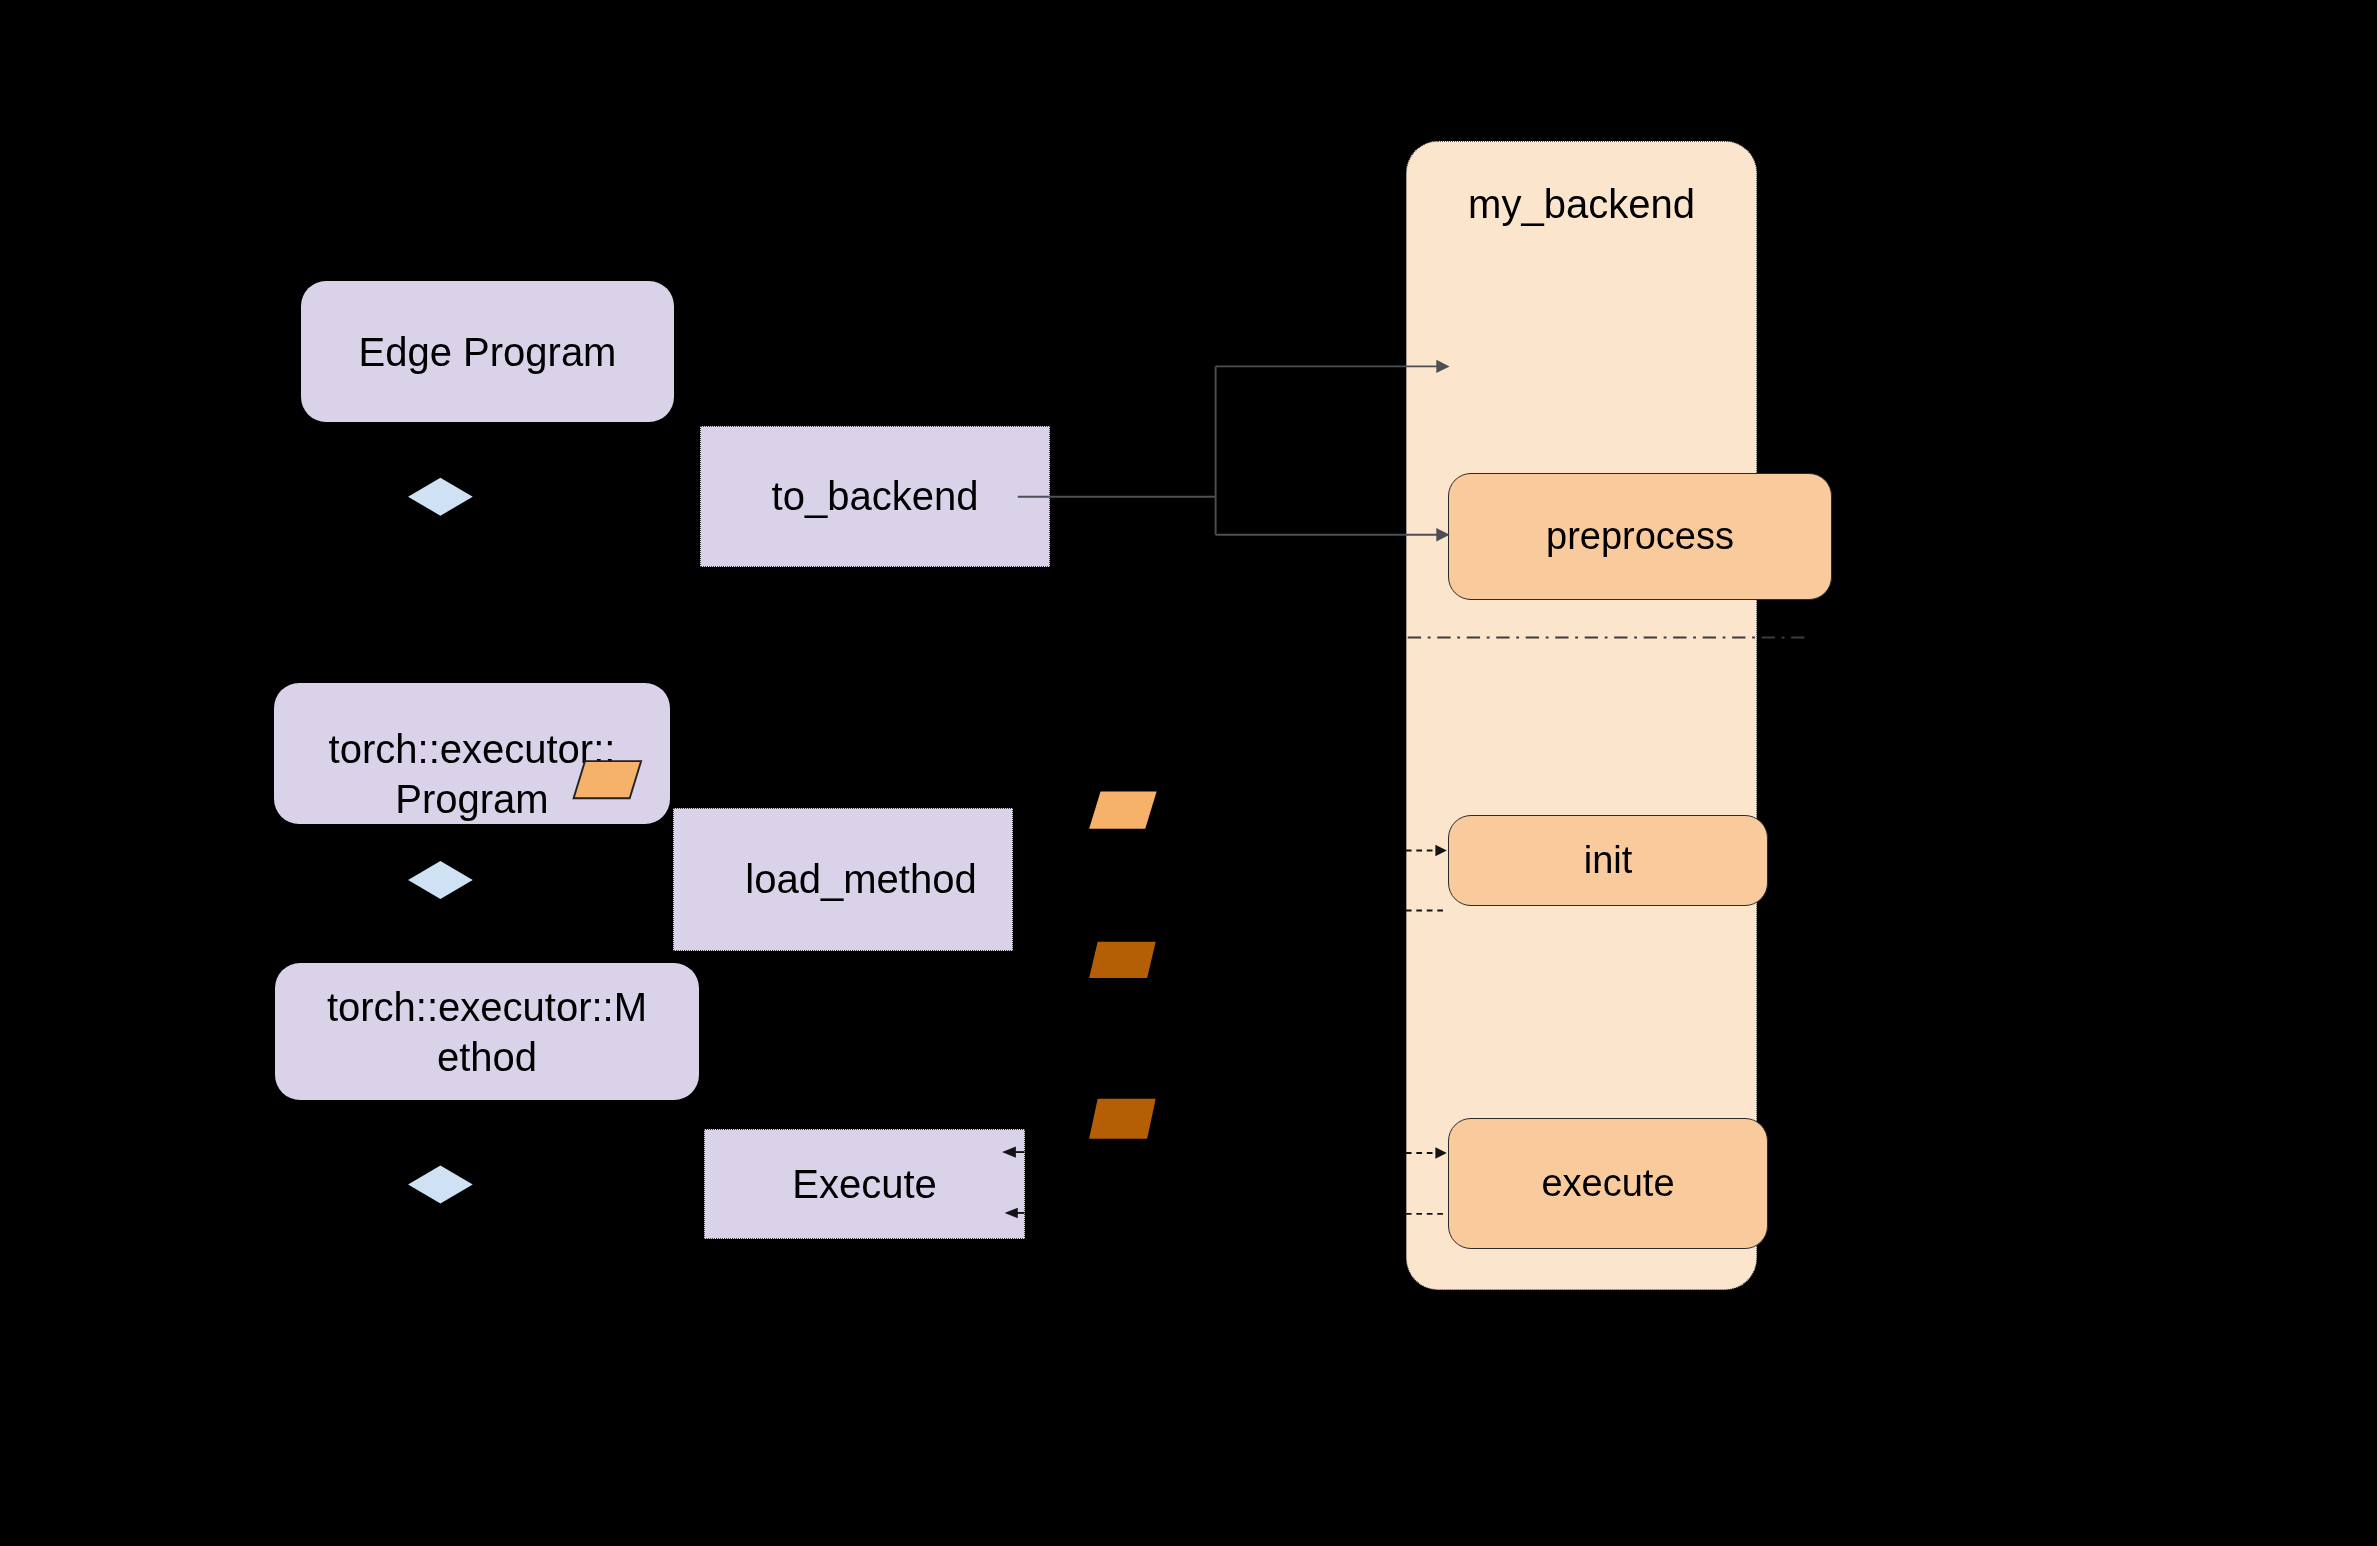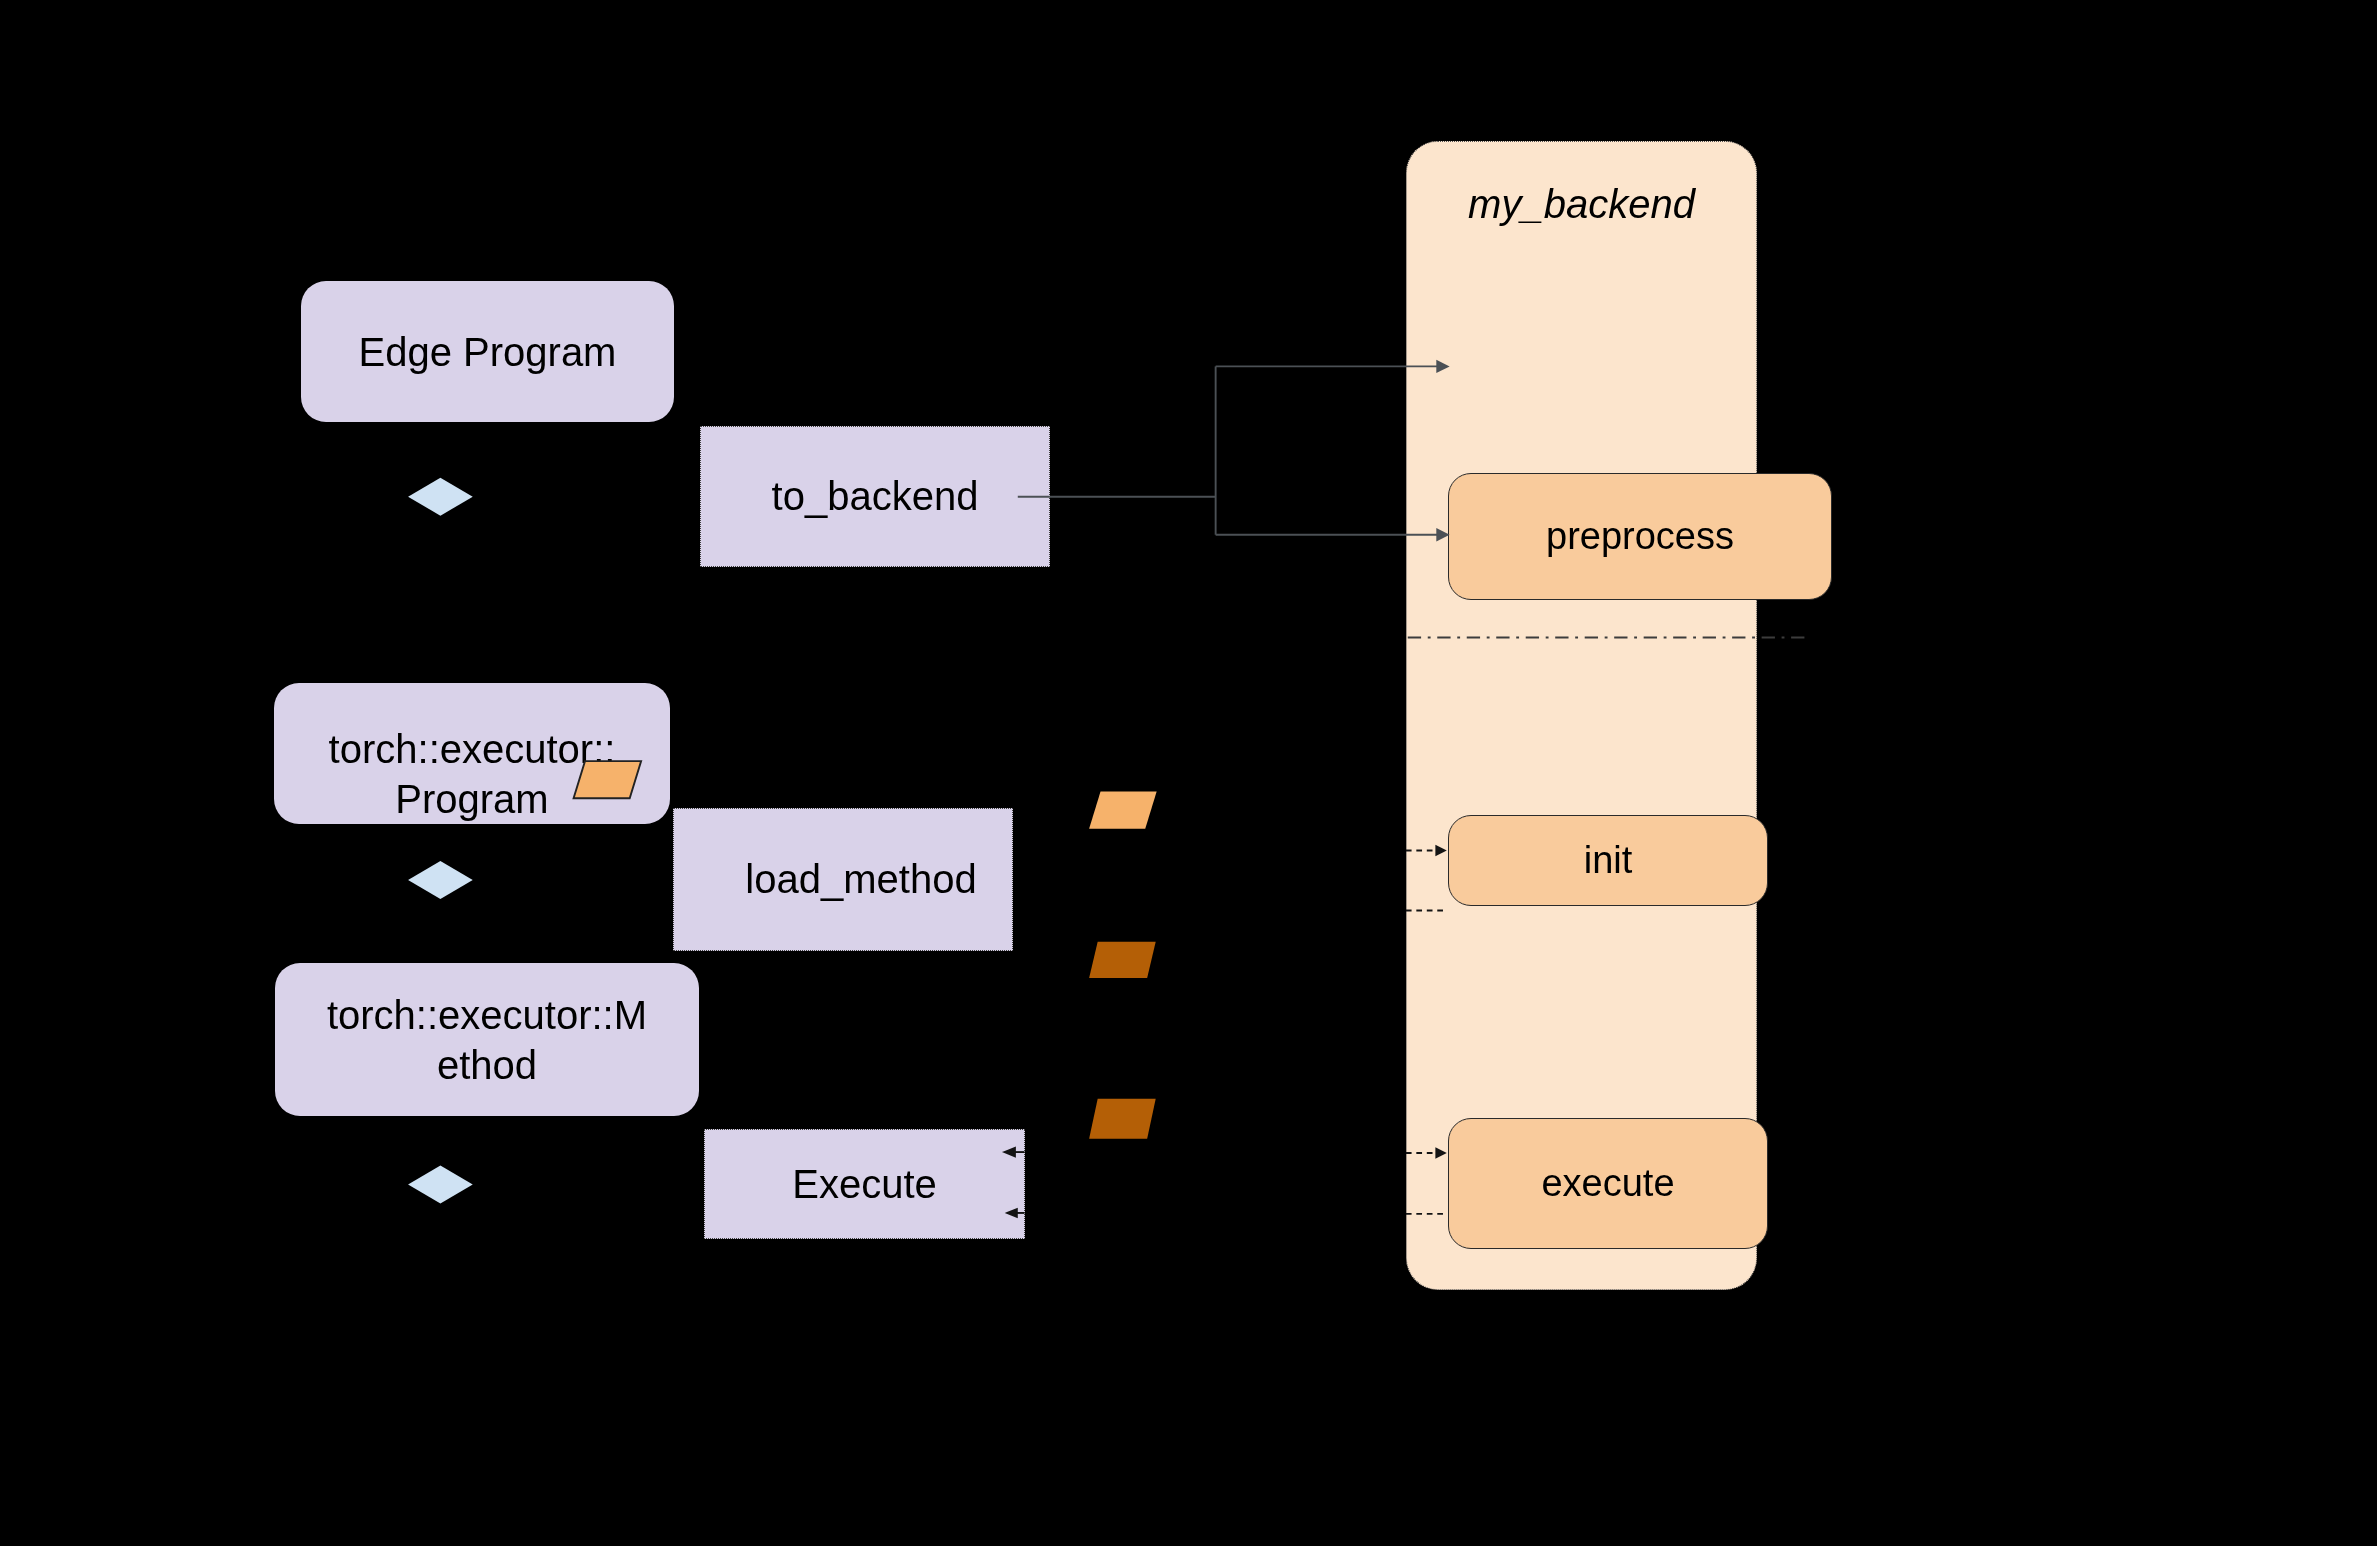--- a/index.html
+++ b/index.html
@@ -40,31 +40,30 @@
     display:flex;align-items:center;justify-content:center;
     font-size:38px;
     color:var(--text,#000);
     box-sizing:border-box;
   }
   
   #edge-program{left:257px;top:281px;width:373px;height:141px;}
   #to-backend{left:700px;top:426px;width:350px;height:141px;}
   #program-box{left:230px;top:683px;width:396px;height:141px;align-items:flex-end;}
   #load-method{left:673px;top:808px;width:340px;height:143px;padding-left:36px;}
-  #method-box{left:231px;top:963px;width:424px;height:153px;}
+  #method-box{left:231px;top:963px;width:424px;height:137px;}
   #execute-call{left:704px;top:1129px;width:321px;height:110px;}
 
   #backend-container{
     position:absolute;
     left:1406px;top:141px;width:351px;height:1149px;
     background:var(--container,#fce5cd);
     border:1.9px dotted #4f4f4f;
     border-radius:32px;
     box-sizing:border-box;
-    font-style:italic;
   }
   #backend-title{
     position:absolute;
     left:0;top:40px;width:100%;
     text-align:center;
     font-size:40px;
     color:var(--text,#000);
   }
   #fn-partition{left:1448px;top:302px;width:320px;height:127px;}
   #fn-preprocess{left:1448px;top:473px;width:384px;height:127px;}

